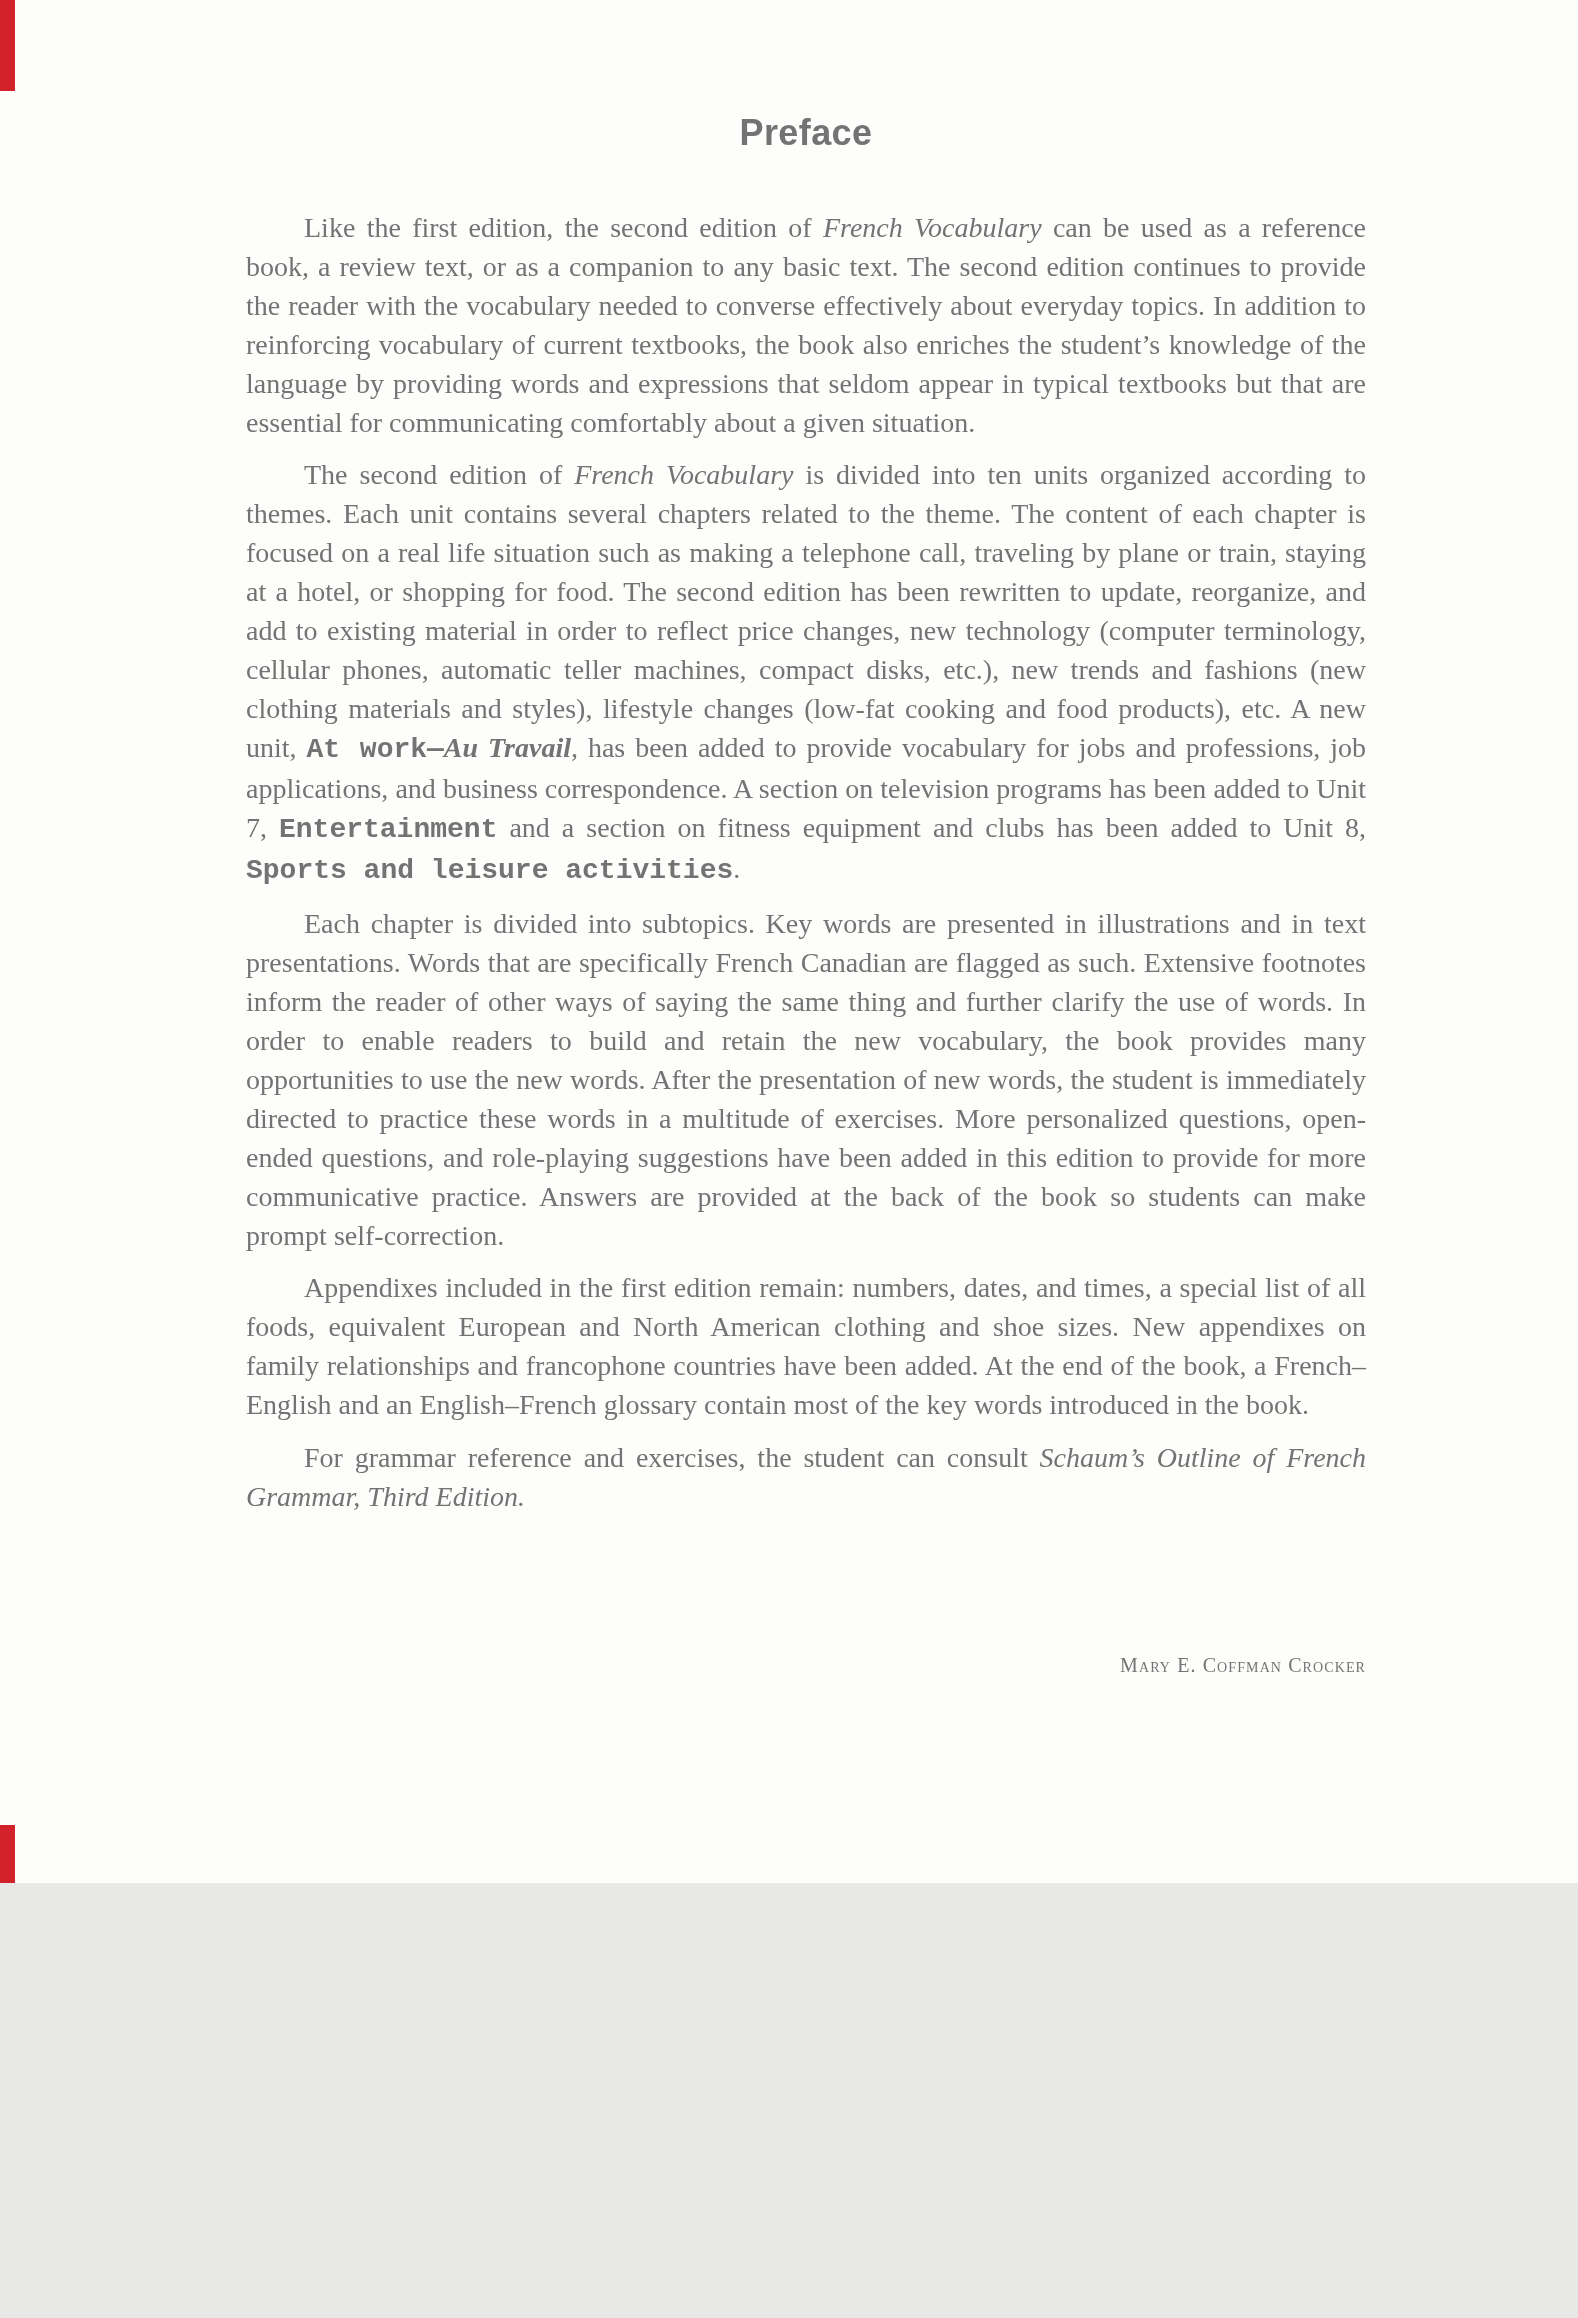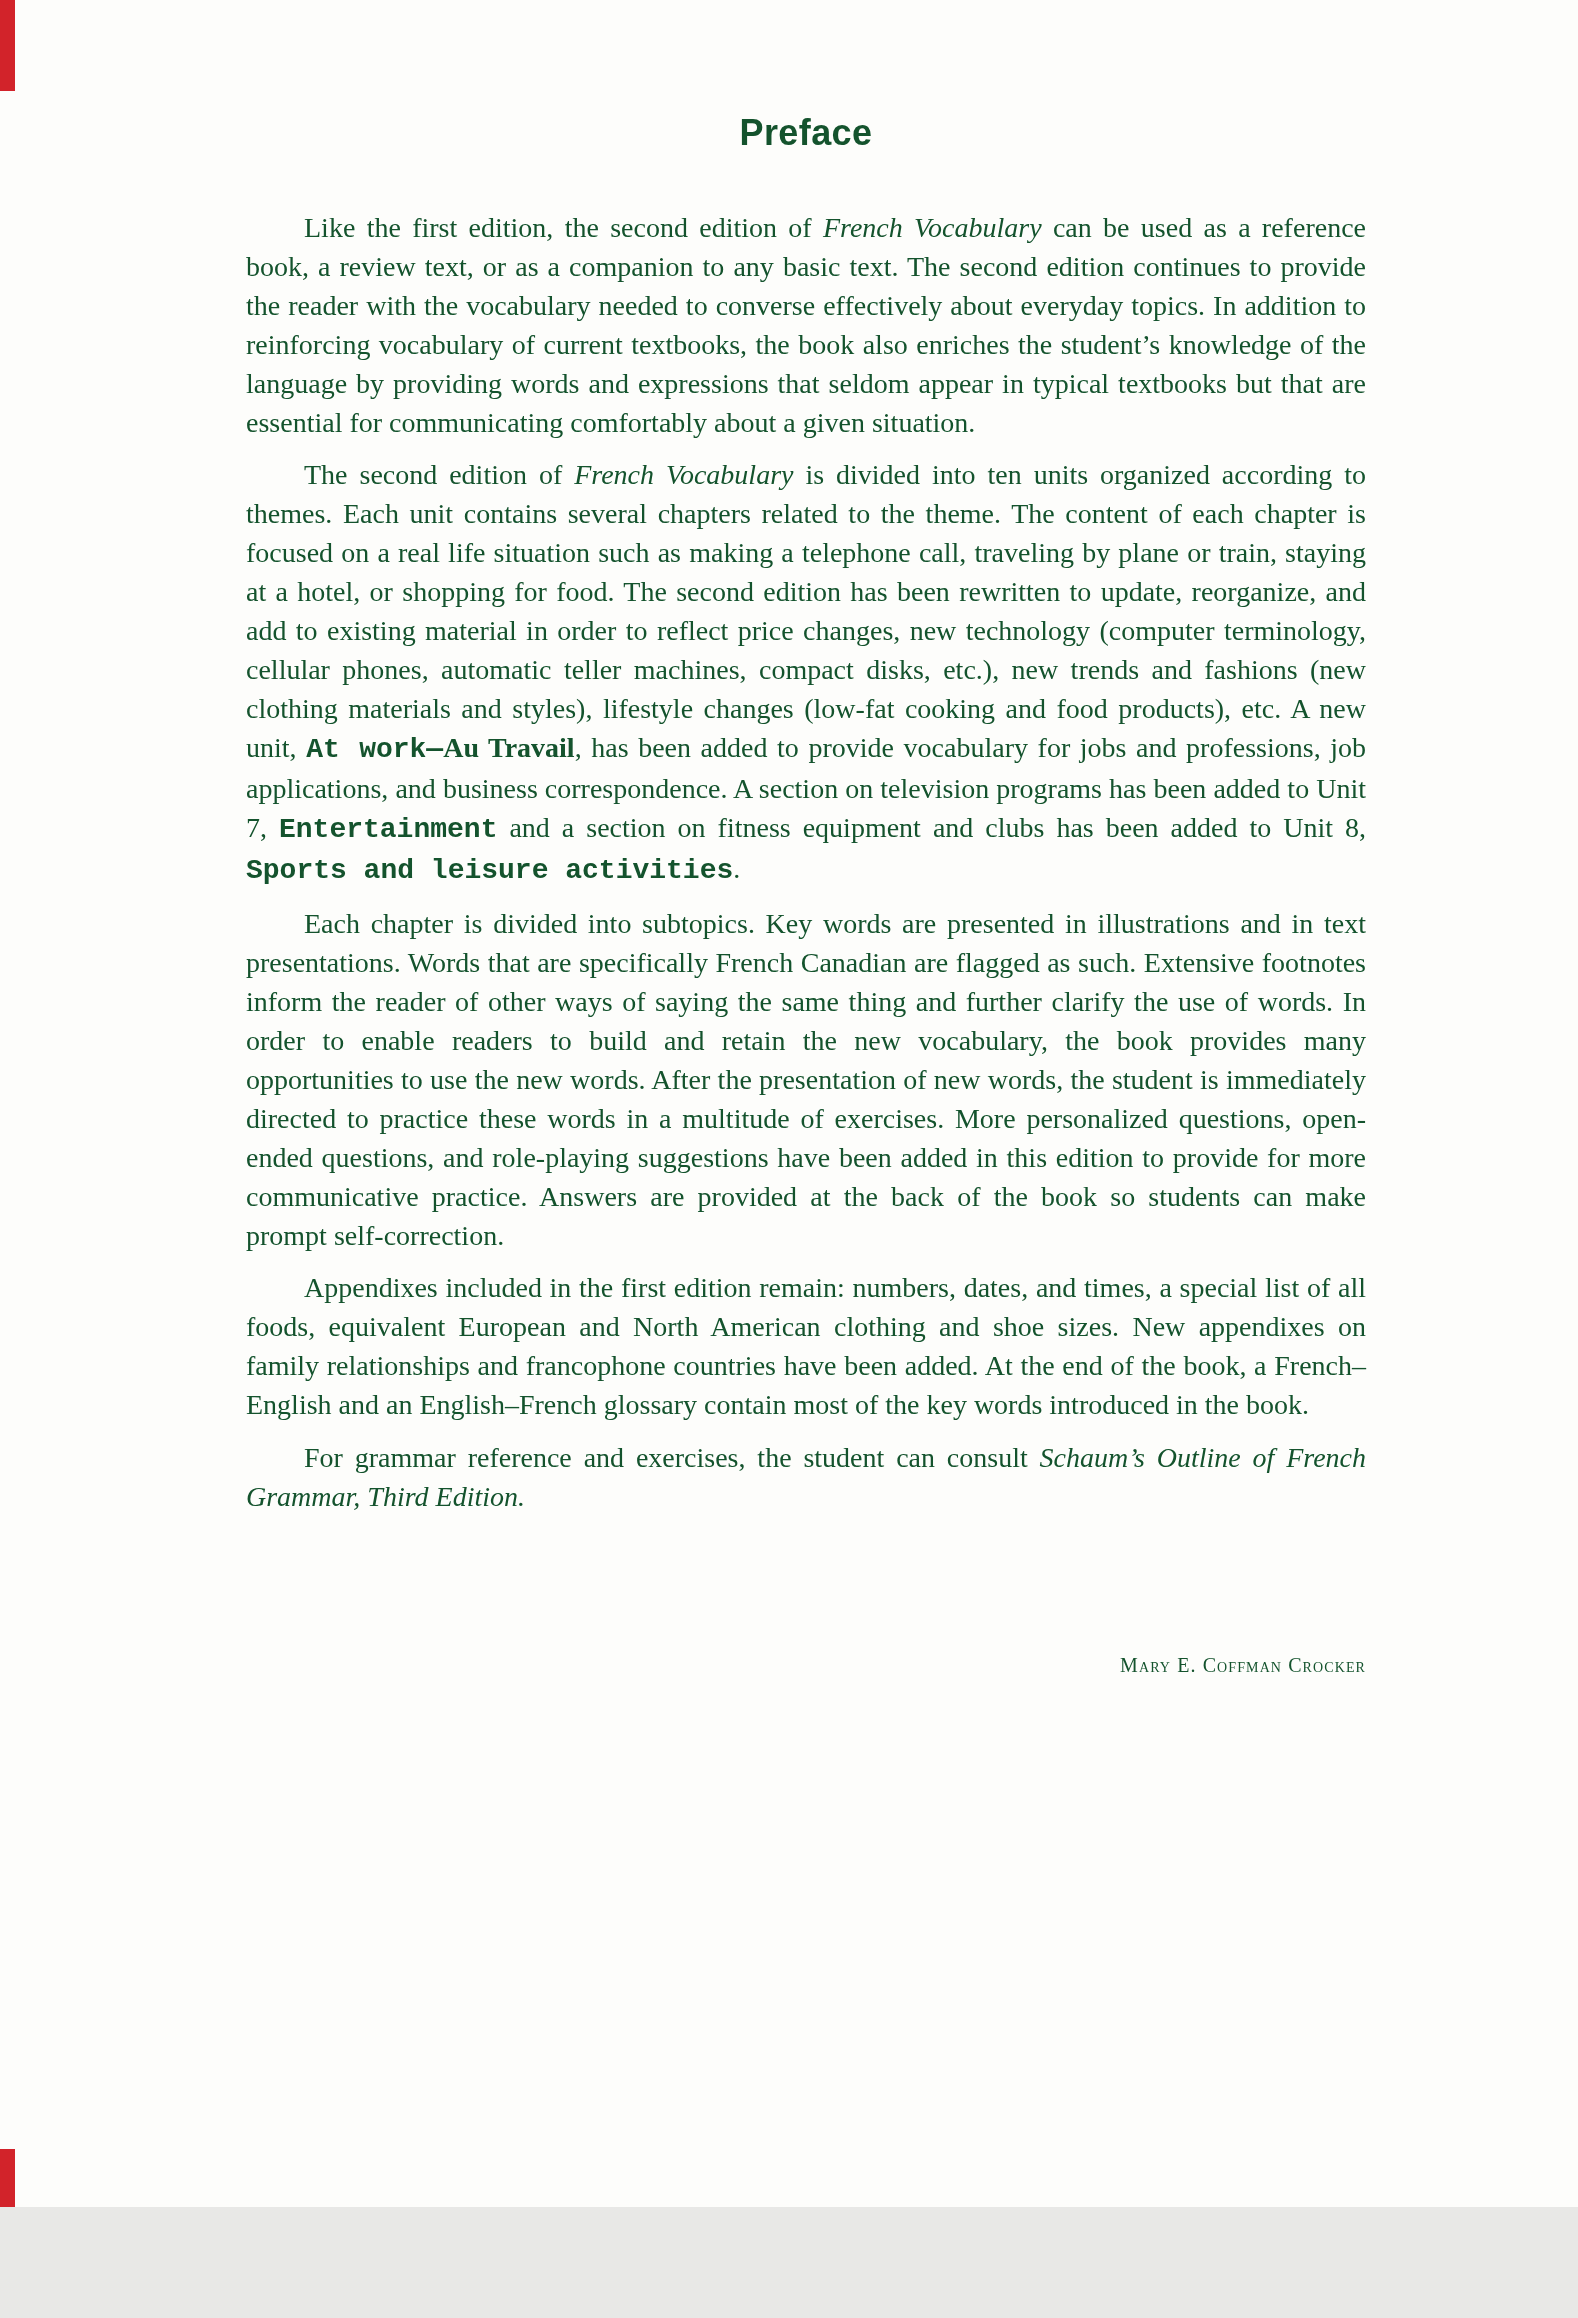--- a/index.html
+++ b/index.html
@@ -1,22 +1,22 @@
 <!DOCTYPE html>
 <html style="font-size:12px"><head>
 <meta charset="utf-8">
 <style>
   html, body { margin: 0; padding: 0; background: #e8e8e6; }
   .page {
     position: relative;
     width: 1578px;
-    height: 2207px;
+    height: 1883px;
     background: #fdfdfb;
     font-family: "Liberation Serif", serif;
-    color: #14532d;
+    color: #737373;
     overflow: hidden;
   }
   .edge-accent {
     position: absolute;
     left: 0;
     width: 15px;
     background: #d2232a;
   }
   .edge-accent.top { top: 0; height: 91px; }
   .edge-accent.bottom { bottom: 0; height: 58px; }
@@ -38,21 +38,21 @@
   .paragraphs p.para {
     margin: 0 0 13.4px 0;
     font-size: 28px;
     line-height: 39px;
     text-align: justify;
     text-indent: 58px;
   }
   .seg-n { font-style: normal; font-weight: normal; }
   .seg-i { font-style: italic; }
   .seg-b { font-weight: bold; font-family: Liberation Mono, monospace; }
-  .seg-bi { font-weight: bold; }
+  .seg-bi { font-weight: bold; font-style: italic; }
   .signature {
     margin-top: 138px;
     text-align: right;
     font-variant: small-caps;
     font-size: 20px;
     letter-spacing: 1.1px;
   }
   .folio {
     position: absolute;
     left: 246px;

